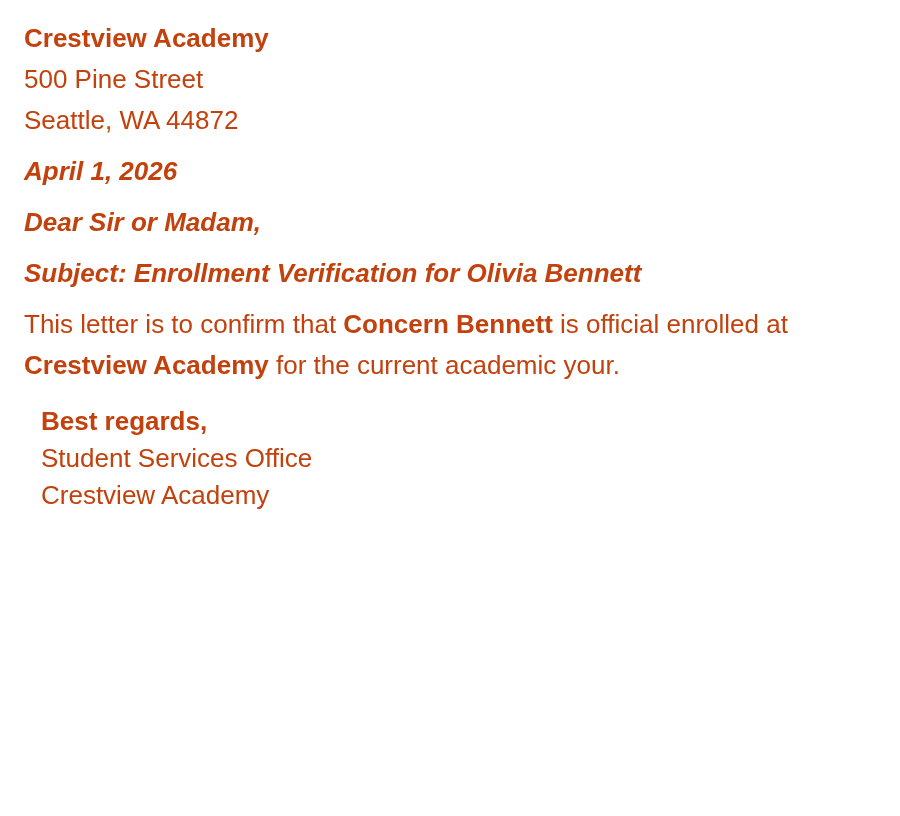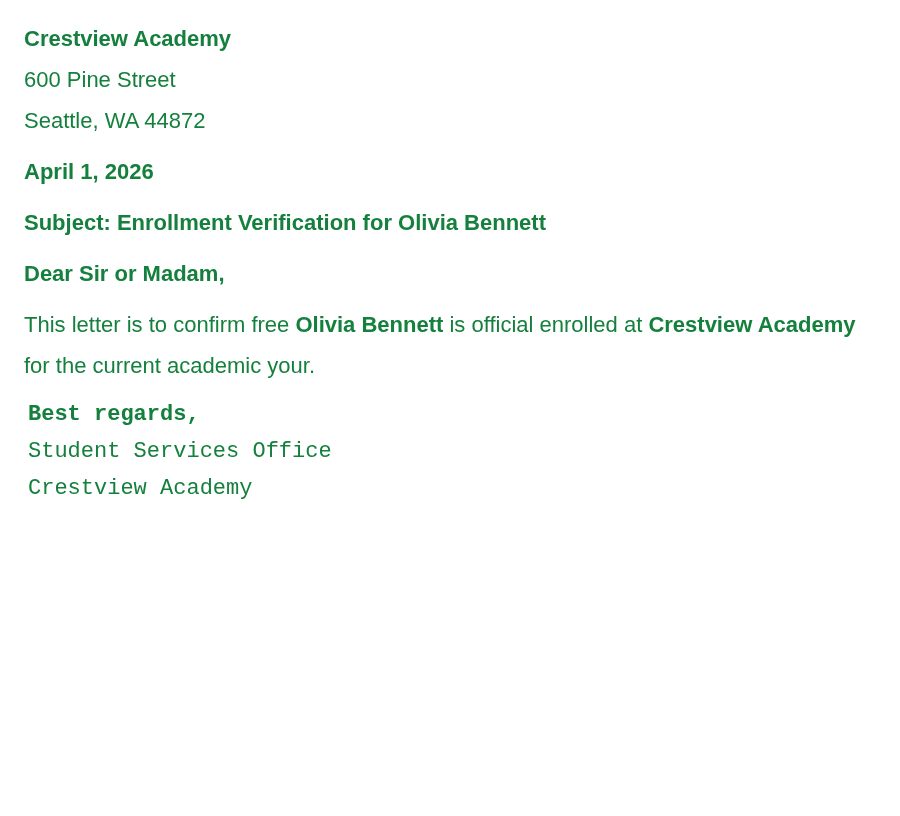--- a/index.html
+++ b/index.html
@@ -20,91 +20,91 @@
   .page {
     box-sizing: border-box;
     width: 900px;
     height: 816px;
     background: #ffffff;
     padding: 18px 24px 0 24px;
   }
 
   .doc {
     width: 840px;
-    font-size: 22px;
+    font-size: 26px;
     line-height: 41px;
-    color: #15803d;
+    color: #c2410c;
   }
 
   
   .letterhead {
     margin: 0 0 10px 0;
   }
   .letterhead .org {
     font-weight: bold;
     display: block;
   }
   .letterhead .addr {
     font-weight: normal;
     display: block;
   }
 
   .block {
     margin: 0 0 10px 0;
+    font-style: italic;
   }
 
   .bold-line {
     font-weight: bold;
   }
 
   
   .para {
     margin: 0 0 10px 0;
     font-weight: normal;
     text-align: left;
   }
   .para b, .para strong {
     font-weight: bold;
   }
 
   
   .signature {
-    margin: 4px;
+    margin: 17px;
     line-height: 37px;
-    font-family: Liberation Mono, monospace;
   }
   .signature .sig-bold {
     font-weight: bold;
     display: block;
   }
   .signature .sig-reg {
     font-weight: normal;
     display: block;
   }
 </style>
 </head>
 <body>
 
 <div class="page">
   <div class="doc">
 
     <div class="letterhead">
       <span class="org">Crestview Academy</span>
-      <span class="addr">600 Pine Street</span>
+      <span class="addr">500 Pine Street</span>
       <span class="addr">Seattle, WA 44872</span>
     </div>
 
     <div class="block bold-line">April 1, 2026</div>
 
 
+    <div class="block bold-line">Dear Sir or Madam,</div>
+
     <div class="block bold-line">Subject: Enrollment Verification for Olivia Bennett</div>
 
-    <div class="block bold-line">Dear Sir or Madam,</div>
-
-    <p class="para"><span>This letter is to confirm free </span><b>Olivia Bennett</b><span> is official enrolled at </span><b>Crestview Academy</b><span> for the current academic your.</span></p>
+    <p class="para"><span>This letter is to confirm that </span><b>Concern Bennett</b><span> is official enrolled at </span><b>Crestview Academy</b><span> for the current academic your.</span></p>
 
 
 
     <div class="signature">
       <span class="sig-bold">Best regards,</span>
       <span class="sig-reg">Student Services Office</span>
       <span class="sig-reg">Crestview Academy</span>
     </div>
 
   </div>

